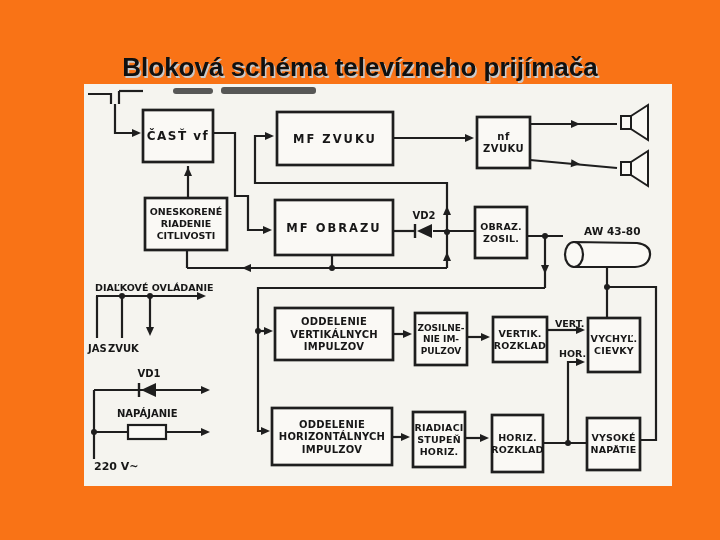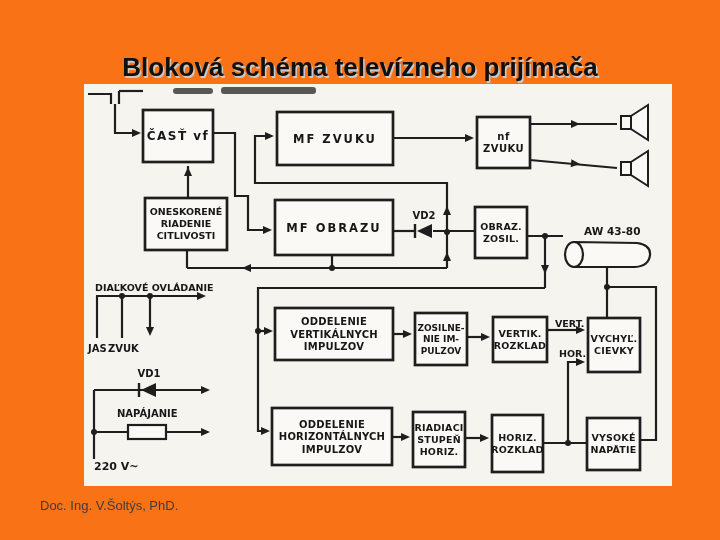--- a/index.html
+++ b/index.html
@@ -170,14 +170,13 @@
       <text x="555" y="327" text-anchor="start" font-size="9.5">VERT.</text>
       <text x="559" y="357" text-anchor="start" font-size="9.5">HOR.</text>
       <text x="95" y="291" text-anchor="start" font-size="9.5">DIAĽKOVÉ OVLÁDANIE</text>
       <text x="88" y="352" text-anchor="start" font-size="10">JAS</text>
       <text x="108" y="352" text-anchor="start" font-size="10">ZVUK</text>
       <text x="149" y="377" text-anchor="middle" font-size="10">VD1</text>
       <text x="117" y="417" text-anchor="start" font-size="10">NAPÁJANIE</text>
       <text x="94" y="470" text-anchor="start" font-size="11">220 V~</text>
       <rect x="86" y="88" width="60" height="20" fill="none"></rect>
     </svg>
-  <div class="credit">Doc. Ing. V.Šoltýs, PhD.</div>
 </div>
 
 </body></html>

